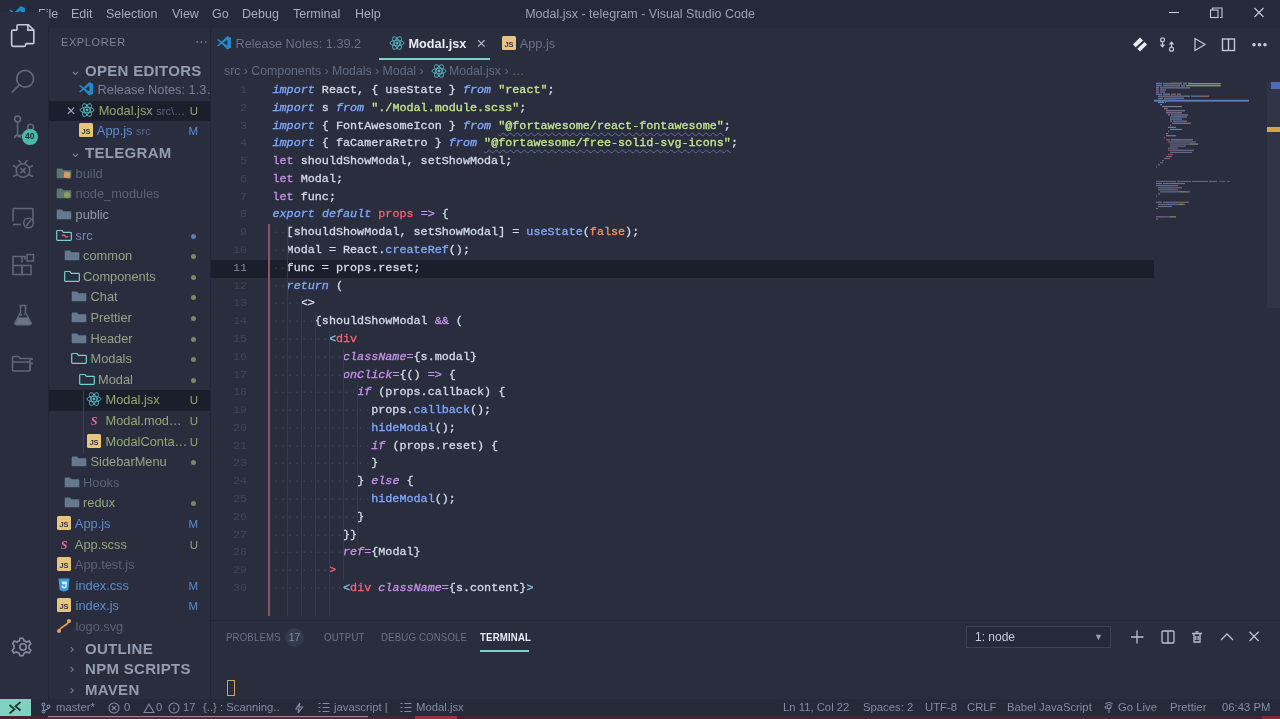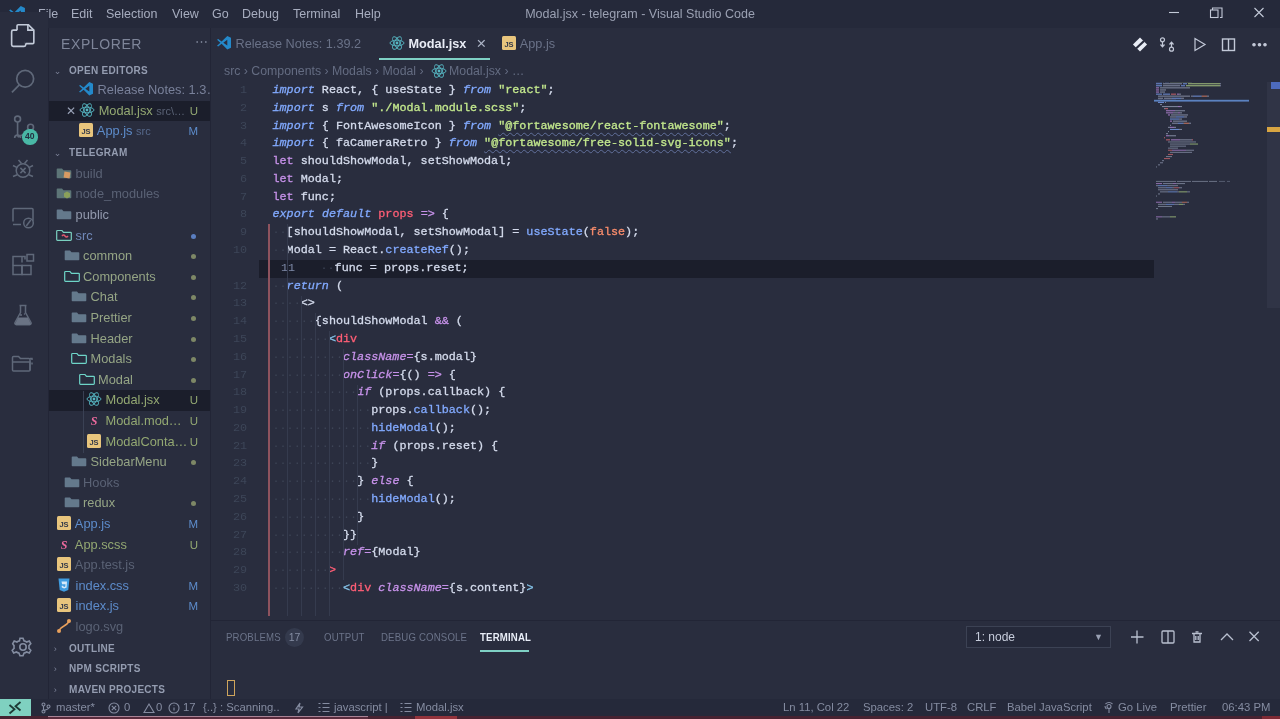--- a/index.html
+++ b/index.html
@@ -16,22 +16,22 @@
 
 
 #activitybar { position:absolute; left:0; top:12px; width:48px; height:671px;
   background:#292d3e; }
 .abicon { position:absolute; width:26px; height:26px; }
 
 
 #sidebar { position:absolute; left:48px; top:28px; width:162px; height:671px;
   background:#292d3e; border-left:1px solid #222536; color:#9299ad;
   font-size:12.8px; overflow:hidden; }
-.sechead { position:absolute; left:0; width:162px; height:21px; line-height:21px;
-  font-size:10px; font-weight:bold; color:#949cb0; letter-spacing:.3px; }
+.sechead { position:absolute; left:16px; width:162px; height:21px; line-height:21px;
+  font-size:15px; font-weight:bold; color:#949cb0; letter-spacing:.3px; }
 .sechead .chev { display:inline-block; width:16px; color:#7c8398; font-weight:normal;
   transform:scale(.9); }
 .row { position:absolute; left:0; width:162px; height:20.5px; line-height:20.5px;
   white-space:nowrap; }
 .row .nm { font-size:12.8px; }
 .dim { color:#5a6275; }
 .grn { color:#93a872; }
 .gf  { color:#95a585; }
 .blu { color:#5d8ccb; }
 .blu2 { color:#7088b8; }
@@ -45,21 +45,21 @@
 
 #editor { position:absolute; left:210px; top:28px; width:1070px; height:592px;
   background:#292d3e; border-left:1px solid #222536; }
 #tabs { position:absolute; left:0; top:0; width:1070px; height:32px; }
 .tab { position:absolute; top:0; height:32px; line-height:32px; font-size:12.7px; }
 #breadcrumb { position:absolute; left:0; top:32px; width:1070px; height:22px;
   line-height:22px; color:#646c82; font-size:12.3px; }
 #code { position:absolute; left:0; top:54px; width:943px; height:538px;
   font-family:"Liberation Mono", monospace; font-size:11.75px; -webkit-text-stroke:0.3px; }
 .cl { position:relative; height:17.793px; line-height:17.793px; white-space:pre; }
-.cl.cur { background:#1b1e2b;margin-left:48px; }
+.cl.cur { background:#1b1e2b; }
 .ln { position:absolute; left:0; top:0; width:36px; text-align:right;
   color:#3d4658; -webkit-text-stroke-width:0px; }
 .cur .ln { color:#7e8aa8; }
 .ct { position:absolute; left:61.5px; top:0; color:#d4dbec; }
 .w { color:#3d4456; -webkit-text-stroke-width:0px; }
 .ki { color:#c792ea; font-style:italic; }
 .kb { color:#82aaff; font-style:italic; }
 .k { color:#c792ea; }
 .s { color:#c3e88d; }
 .sq { text-decoration:underline wavy #61709b 1px; text-underline-offset:2.5px; }
@@ -173,21 +173,21 @@
     <path d="M2.5 11 h17.5 v8.5"></path>
   </svg>
 
   <svg class="abicon" style="left:10px;top:622px" viewBox="0 0 26 26" fill="none" stroke="#848da1" stroke-width="1.6">
     <circle cx="13" cy="13" r="3.2"></circle>
     <path d="M13 4.2 l1 2.7 a6.6 6.6 0 0 1 2.6 1.1 l2.7 -1 1.5 2.6 -1.9 2.1 a6.6 6.6 0 0 1 0 2.6 l1.9 2.1 -1.5 2.6 -2.7 -1 a6.6 6.6 0 0 1 -2.6 1.1 l-1 2.7 h-3 l-1 -2.7 a6.6 6.6 0 0 1 -2.6 -1.1 l-2.7 1 -1.5 -2.6 1.9 -2.1 a6.6 6.6 0 0 1 0 -2.6 L2.7 9.6 4.2 7 l2.7 1 a6.6 6.6 0 0 1 2.6 -1.1 L10 4.2 Z"></path>
   </svg>
 </div>
 
 <div id="sidebar">
-<div class="abs" style="left:12px;top:8px;font-size:14px;letter-spacing:.6px;color:#7e8599">EXPLORER</div>
+<div class="abs" style="left:12px;top:8px;font-size:11px;letter-spacing:.6px;color:#7e8599">EXPLORER</div>
 <div class="abs" style="left:146px;top:6px;color:#8a92a6;font-size:13px;letter-spacing:1px">⋯</div>
 <div class="sechead" style="top:32px"><span class="chev" style="margin-left:4px">⌄</span>OPEN EDITORS</div>
 <div class="row" style="top:52px"><span style="margin-left:29px"><svg class="fico" viewBox="0 0 16 16">
             <path fill="#2489ca" d="M11.3 1 L5.6 6.6 L2.2 4 L1 4.7 L4.4 7.7 L1 10.7 L2.2 11.4 L5.6 8.8 L11.3 14.4 L15 12.7 V2.7 Z M11.3 4.8 V10.6 L7.3 7.7 Z"></path>
           </svg></span> <span class="nm dim" style="color:#79819a">Release Notes: 1.3…</span></div>
 <div class="row sel" style="top:72.5px"><span style="margin-left:17px;color:#9aa3b8;font-size:12px">✕</span><span style="margin-left:3px"><svg class="fico" viewBox="0 0 16 16">
             <g fill="none" stroke="#56b6c2" stroke-width="0.9">
               <ellipse cx="8" cy="8" rx="7" ry="2.8"></ellipse>
               <ellipse cx="8" cy="8" rx="7" ry="2.8" transform="rotate(60 8 8)"></ellipse>
               <ellipse cx="8" cy="8" rx="7" ry="2.8" transform="rotate(120 8 8)"></ellipse>

